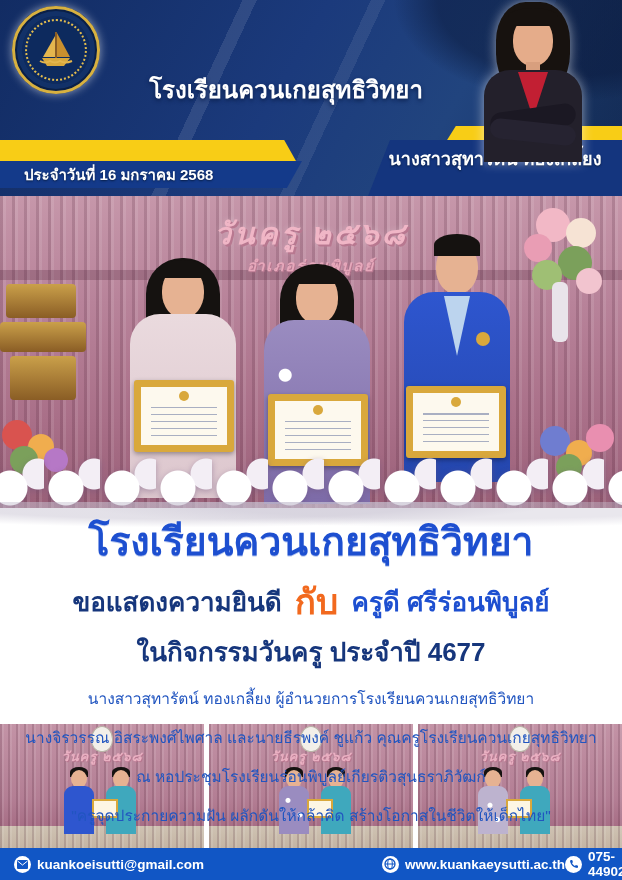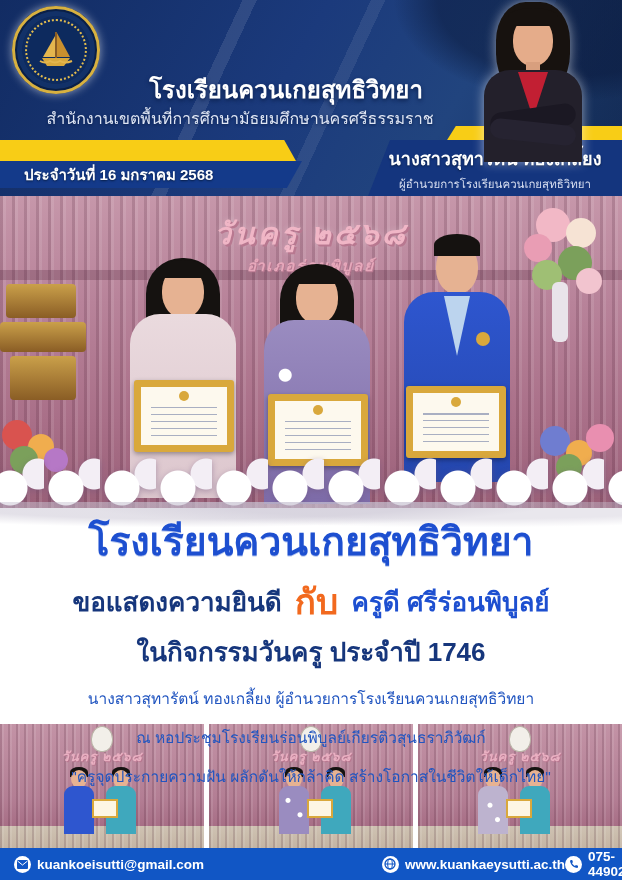--- a/index.html
+++ b/index.html
@@ -133,21 +133,20 @@
       <svg width="44" height="44" viewBox="0 0 44 44">
         <path d="M8 30 L36 30 L30 38 L13 38 Z" fill="#d9a83c"></path>
         <path d="M21 8 L21 29 L9 29 Z" fill="#e4b64e"></path>
         <path d="M23 5 L23 29 L36 29 Z" fill="#c98f2e"></path>
         <rect x="21" y="4" width="2" height="26" fill="#8a5d25"></rect>
         <path d="M6 33 q5 3 10 0 q5 3 10 0 q5 3 12 0" stroke="#e4b64e" stroke-width="2" fill="none"></path>
       </svg>
     </div>
 
     <div class="h-school">โรงเรียนควนเกยสุทธิวิทยา</div>
-    <div class="h-dept">สำนักงานเขตพื้นที่การศึกษามัธยมศึกษานครศรีธรรมราช</div>
 
     <div class="portrait">
       <div class="hair"></div>
       <div class="face"></div>
       <div class="hairfront"></div>
       <div class="neck"></div>
       <div class="suit"></div>
       <div class="blouse"></div>
       <div class="arm"></div>
       <div class="arm2"></div>
@@ -156,21 +155,20 @@
     <div class="y-left"></div>
     <div class="y-right1"></div>
     <div class="y-right2"></div>
 
     <div class="datebar">
       <span>ประจำวันที่ 16 มกราคม 2568</span>
     </div>
 
     <div class="nameblock">
       <div class="nm">นางสาวสุทารัตน์ ทองเกลี้ยง</div>
-      <div class="ti">ผู้อำนวยการโรงเรียนควนเกยสุทธิวิทยา</div>
     </div>
   </div>
 
   <div class="photo">
     <div class="curtain-caption">วันครู ๒๕๖๘</div>
     <div class="curtain-caption2">อำเภอร่อนพิบูลย์</div>
 
     <div class="altar">
       <div style="left:6px;top:10px;width:70px;height:34px;"></div>
       <div style="left:0;top:48px;width:86px;height:30px;"></div>
@@ -232,22 +230,23 @@
     <div class="pompoms"></div>
   </div>
 
   <div class="announce">
     <div class="a-head">โรงเรียนควนเกยสุทธิวิทยา</div>
     <div class="a-line2">
       <span>ขอแสดงความยินดี</span>
       <span class="with">กับ</span>
       <span class="award">ครูดี ศรีร่อนพิบูลย์</span>
     </div>
-    <div class="a-line3">ในกิจกรรมวันครู ประจำปี 1746</div>
+    <div class="a-line3">ในกิจกรรมวันครู ประจำปี 4677</div>
     <div class="a-small">นางสาวสุทารัตน์ ทองเกลี้ยง ผู้อำนวยการโรงเรียนควนเกยสุทธิวิทยา</div>
+    <div class="a-small">นางจิรวรรณ  อิสระพงศ์ไพศาล และนายธีรพงค์ ชูแก้ว คุณครูโรงเรียนควนเกยสุทธิวิทยา</div>
     <div class="a-small">ณ  หอประชุมโรงเรียนร่อนพิบูลย์เกียรติวสุนธราภิวัฒก์</div>
     <div class="a-small">"ครูจุดประกายความฝัน ผลักดันให้กล้าคิด สร้างโอกาสในชีวิตให้เด็กไทย"</div>
   </div>
 
   <div class="gallery">
     <div class="gphoto">
       <div class="crest"></div>
       <div class="gcap">วันครู ๒๕๖๘</div>
       <div class="gfig" style="left:64px;">
         <div class="ghair"></div>

